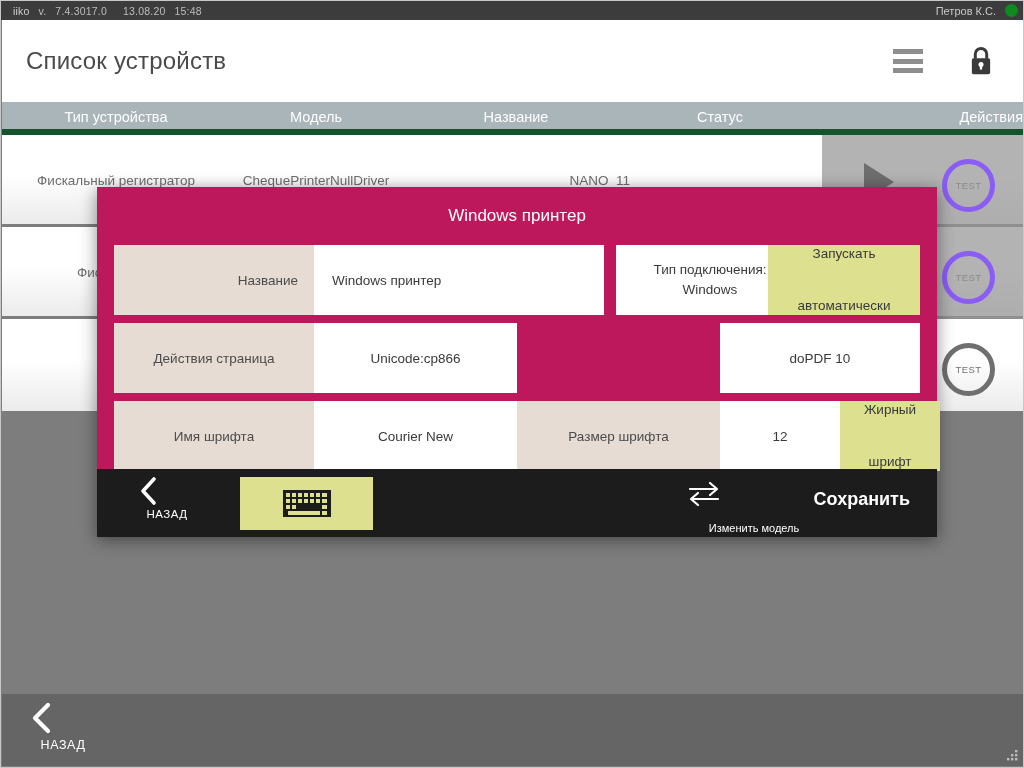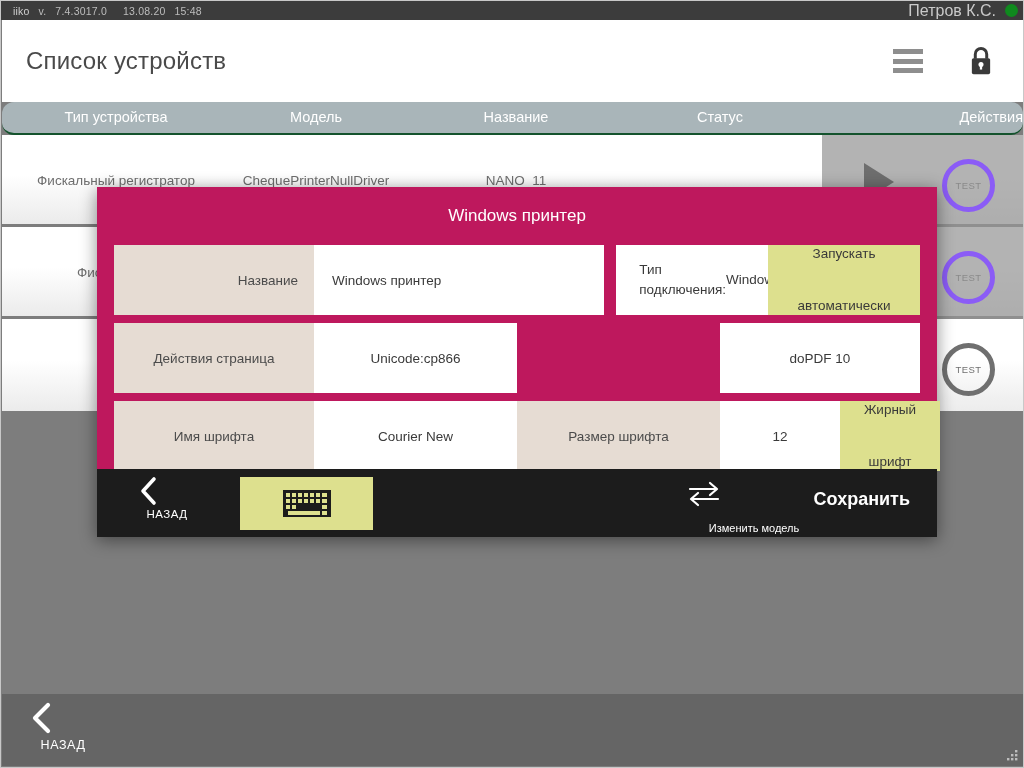--- a/index.html
+++ b/index.html
@@ -50,21 +50,21 @@
   .topbar .tb-date { color: #bdbdbd; margin-left: 7px;}
   .topbar .tb-time { color: #bdbdbd; }
   .topbar .tb-right {
     margin-left: auto;
     display: flex;
     align-items: center;
     gap: 9px;
   }
   .topbar .tb-user {
     color: #c9c9c9;
-    font-size: 16px;
+    font-size: 11px;
   }
   .tb-status-dot {
     width: 13px; height: 13px;
     border-radius: 50%;
     background: #0f8a1e;
     margin-right: 3px;
   }
 
   
   .pagehead {
@@ -107,22 +107,21 @@
   
   .colhead {
     position: absolute;
     top: 101px; left: 1px;
     width: 1021px;
     height: 33px;
     background: #a9b5b9;
     color: #ffffff;
     font-size: 14.5px;
     box-sizing: border-box;
-    border-bottom: 2px solid #14532d;
-    border-radius: 12px;
+    border-bottom: 6px solid #14532d;
   }
   .colhead .ch {
     position: absolute;
     top: 0;
     height: 31px;
     line-height: 31px;
     text-align: center;
     white-space: nowrap;
   }
 
@@ -270,21 +269,21 @@
     align-items: center;
     justify-content: center;
     box-sizing: border-box;
     height: 70px;
   }
   .val.left {
     justify-content: flex-start;
     padding-left: 18px;
   }
   .val.stacked {
-    flex-direction: row;
+    flex-direction: column;
     line-height: 1.45;
     padding-left: 36px;
   }
   .toggle {
     background: #dde08e;
     color: #3a3a3a;
     font-size: 13.5px;
     display: flex;
     flex-direction: column;
     align-items: center;
@@ -382,21 +381,21 @@
     <div class="ch" style="left:628px;width:180px;">Статус</div>
     <div class="ch" style="left:808px;width:213px;text-align:right;">Действия</div>
   </div>
 
   <div class="tablearea">
 
     <div class="trow r1">
       <div class="fade"></div>
       <div class="cell" style="left:0px;width:228px;">Фискальный регистратор</div>
       <div class="cell" style="left:228px;width:172px;">ChequePrinterNullDriver</div>
-      <div class="cell" style="left:400px;width:228px;">NANO_11</div>
+      <div class="cell" style="left:400px;width:228px;text-align:right;">NANO_11</div>
       <div class="actioncell">
         <div class="play-tri"></div>
         <div class="test-btn">TEST</div>
       </div>
     </div>
 
     <div class="trow r2">
       <div class="fade"></div>
       <div class="cell" style="left:0px;width:228px;">Фискальный</div>
       <div class="actioncell">

